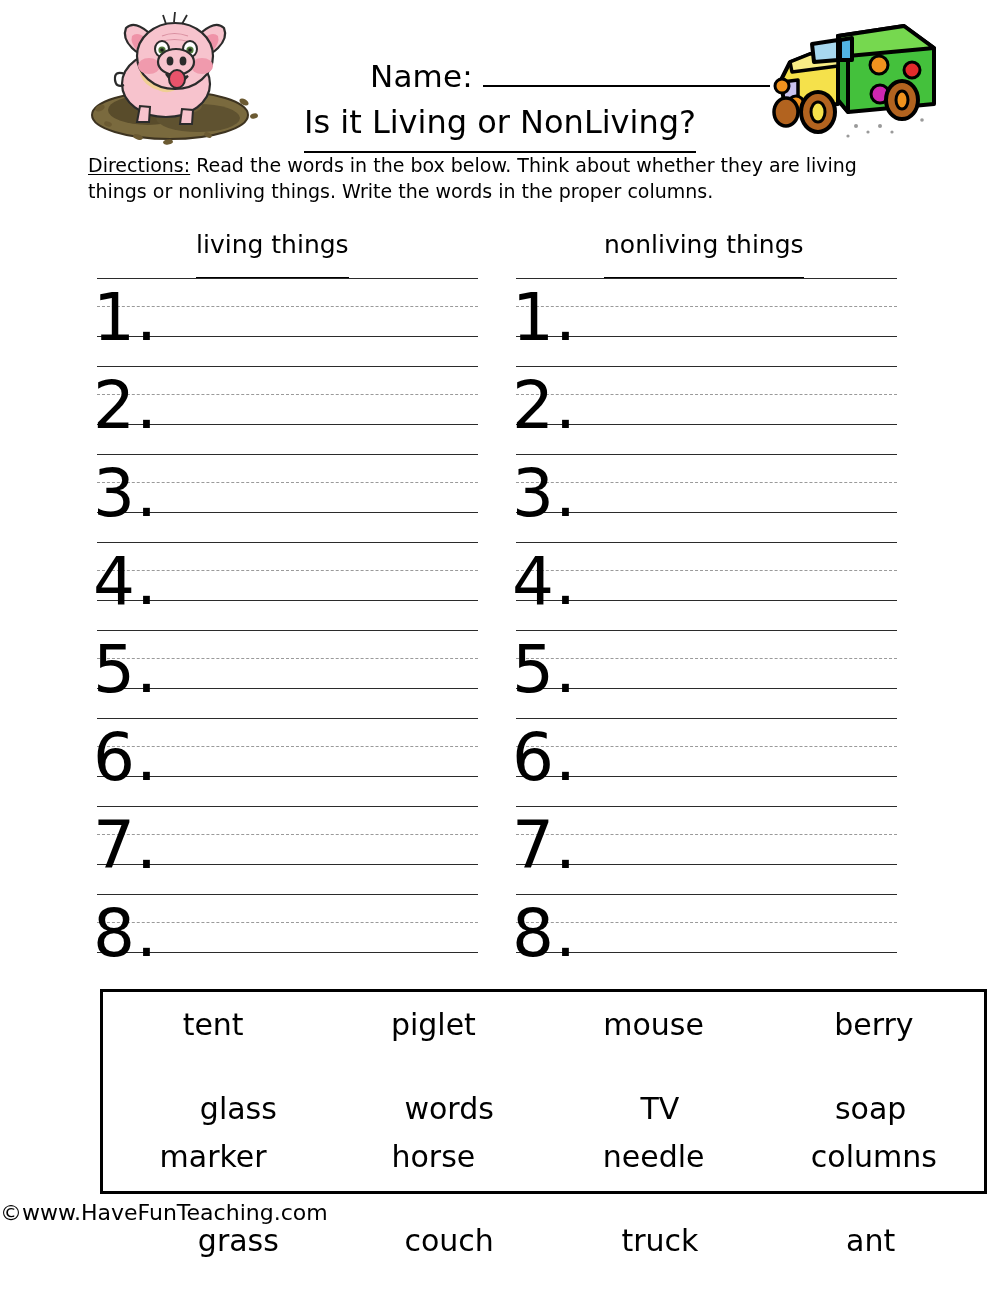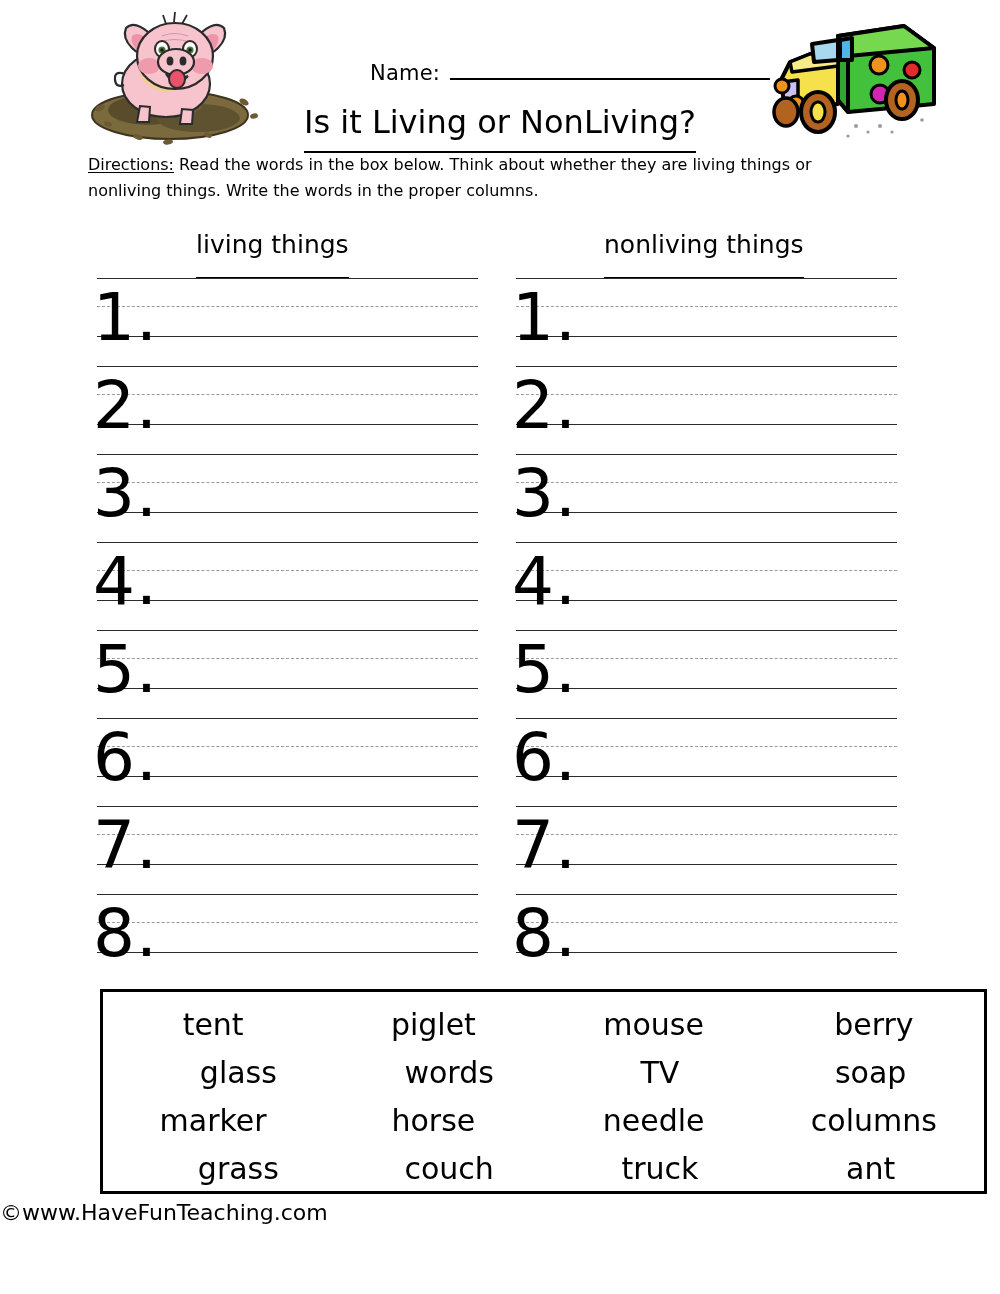--- a/index.html
+++ b/index.html
@@ -37,21 +37,21 @@
 
   #name-row {
     position: absolute;
     left: 370px; top: 58px;
     width: 400px;
     height: 34px;
     display: flex;
     align-items: baseline;
   }
   #name-label {
-    font-size: 21px;
+    font-size: 31px;
     font-family: "DejaVu Sans", sans-serif;
     white-space: nowrap;
     letter-spacing: 0.2px;
   }
   #name-blank {
     flex: 1;
     margin-left: 10px;
     border-bottom: 2.5px solid #000;
     height: 20px;
   }
@@ -68,21 +68,21 @@
   #worksheet-title span.tx {
     border-bottom: 2.5px solid #000;
     padding-bottom: 10px;
   }
 
   
   #directions {
     position: absolute;
     left: 88px; top: 152px;
     width: 800px;
-    font-size: 16px;
+    font-size: 19px;
     line-height: 26px;
     font-family: "DejaVu Sans", sans-serif;
   }
   #directions-label {
     text-decoration: underline;
     text-underline-offset: 2px;
   }
 
   
   #col-headings {
@@ -171,21 +171,21 @@
   }
   .word-row {
     display: grid;
     grid-template-columns: 1fr 1fr 1fr 1fr;
     height: 48px;
     align-items: center;
     font-size: 30px;
     font-family: "DejaVu Sans", sans-serif;
     text-align: center;
   }
-  .word-row.indent { padding-left: 30px; padding-right: 8px; }
+  .word-row.indent { padding-left: 30px; padding-right: 8px; margin-top: 36px; }
   .word-cell { white-space: nowrap; }
 
   
   #footer-credit {
     position: absolute;
     left: 0; top: 1200px;
     width: 915px;
     font-size: 22px;
     font-family: "DejaVu Sans", sans-serif;
   }

